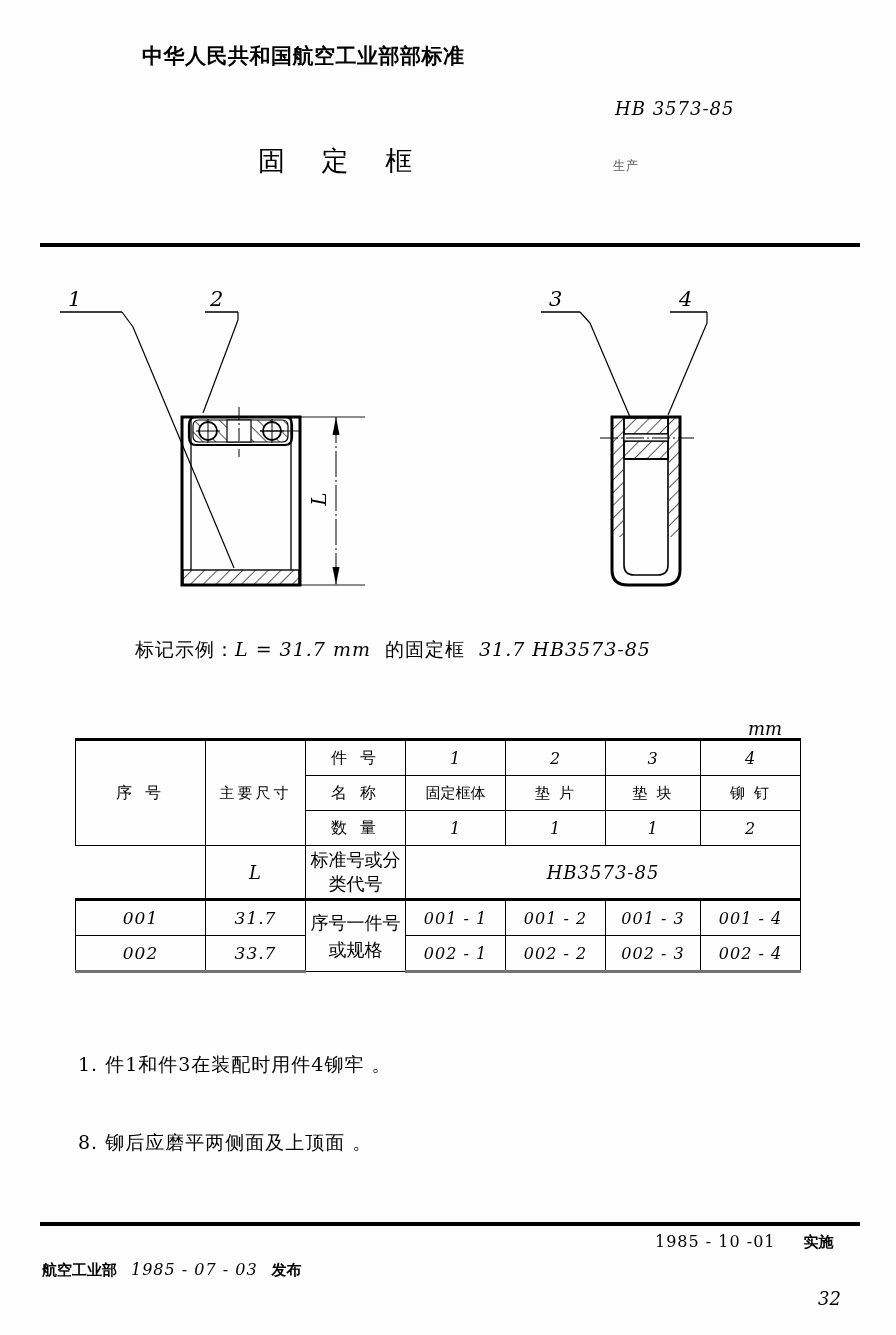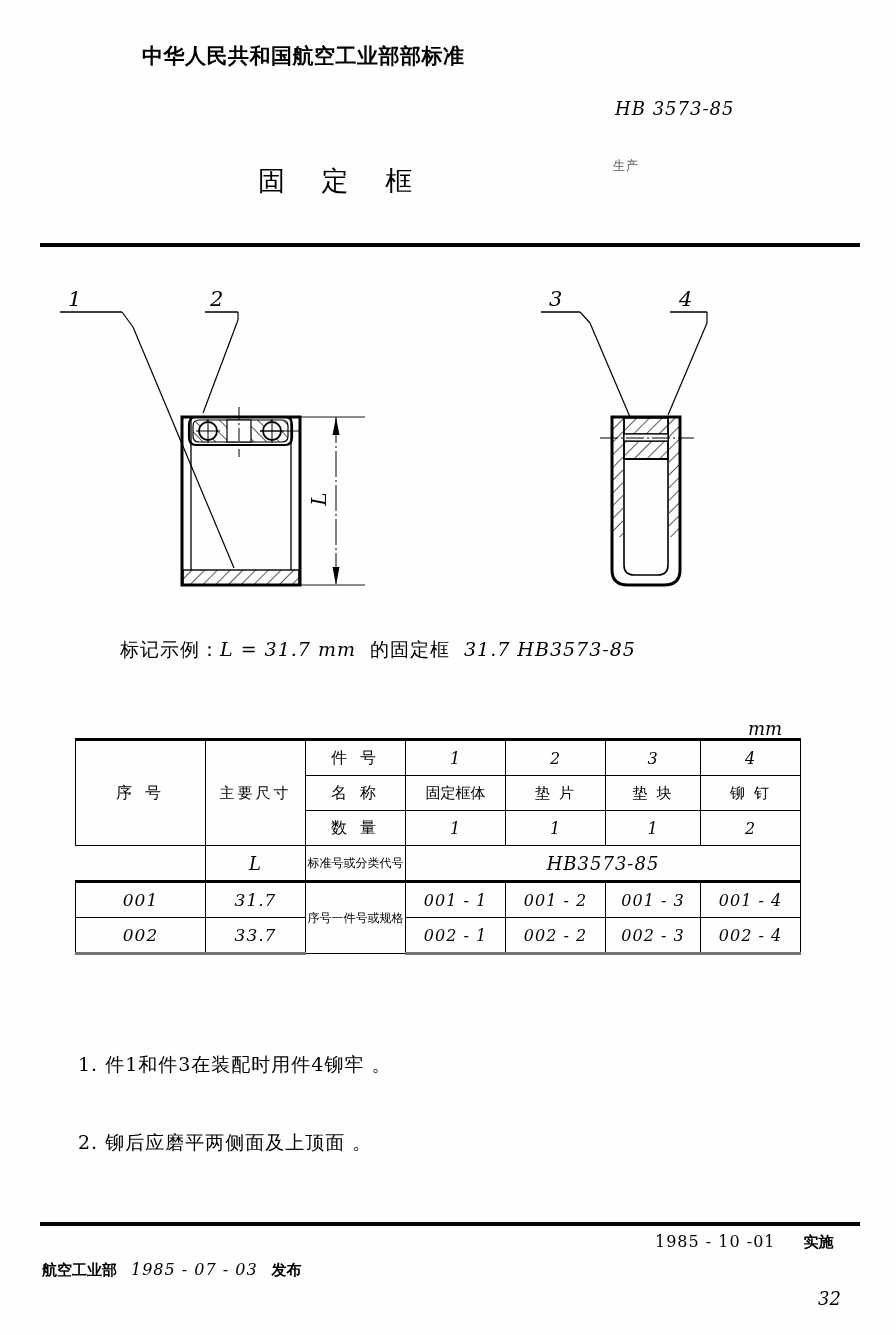--- a/index.html
+++ b/index.html
@@ -43,21 +43,20 @@
     white-space: nowrap;
   }
   .doc-title {
     position: absolute;
     left: 258px;
     top: 143px;
     font-family: "DejaVu Serif", serif;
     font-size: 27px;
     letter-spacing: 14px;
     white-space: nowrap;
-    margin-top: 20px;
   }
   .hand-mark {
     position: absolute;
     left: 612px;
     top: 157px;
     font-family: "DejaVu Serif", serif;
     font-size: 13px;
     color: #555;
     letter-spacing: 1px;
     white-space: nowrap;
@@ -85,21 +84,21 @@
     position: absolute;
     left: 0;
     top: 265px;
     width: 896px;
     height: 345px;
   }
 
   
   .mark-example {
     position: absolute;
-    left: 120px;
+    left: 135px;
     top: 637px;
     font-family: "DejaVu Serif", serif;
     font-size: 19px;
     white-space: nowrap;
     letter-spacing: 1px;
     text-align: center;
   }
   .mark-example .latin {
     font-style: italic;
     letter-spacing: 1px;
@@ -127,21 +126,21 @@
   table.spec td {
     border: 1px solid #000;
     text-align: center;
     vertical-align: middle;
     padding: 2px 1px;
     height: 30px;
   }
   table.spec .thick-top { border-top: 3px solid #000; }
   table.spec .thick-bottom { border-bottom: 3px solid #737373; }
   .cn { font-family: "DejaVu Serif", serif; letter-spacing: 4px; }
-  .cn-tight { font-family: "DejaVu Serif", serif; letter-spacing: 0px; font-size: 12px; }
+  .cn-tight { font-family: "DejaVu Serif", serif; letter-spacing: 0px; font-size: 18px; }
   .num-it { font-style: italic; letter-spacing: 1px; }
   .vstack { line-height: 1.35; }
 
   
   .notes {
     position: absolute;
     left: 78px;
     top: 1002px;
     font-family: "DejaVu Serif", serif;
     font-size: 19px;
@@ -385,21 +384,21 @@
         <td class="num-it thick-bottom">002 - 1</td>
         <td class="num-it thick-bottom">002 - 2</td>
         <td class="num-it thick-bottom">002 - 3</td>
         <td class="num-it thick-bottom">002 - 4</td>
       </tr>
     </tbody>
   </table>
 
   <div class="notes">
     <div>1. 件1和件3在装配时用件4铆牢 。</div>
-    <div>2. 铆后应磨平两侧面及上顶面 。</div>
+    <div>8. 铆后应磨平两侧面及上顶面 。</div>
   </div>
 
   <div class="rule-bottom"></div>
 
   <div class="footer-left">
     <span>航空工业部</span><span class="sp"></span><span class="date">1985 - 07 - 03</span><span class="sp"></span><span>发布</span>
   </div>
 
   <div class="footer-right">
     <span class="date">1985 - 10 -01</span><span class="sp"></span><span class="sp"></span><span>实施</span>

